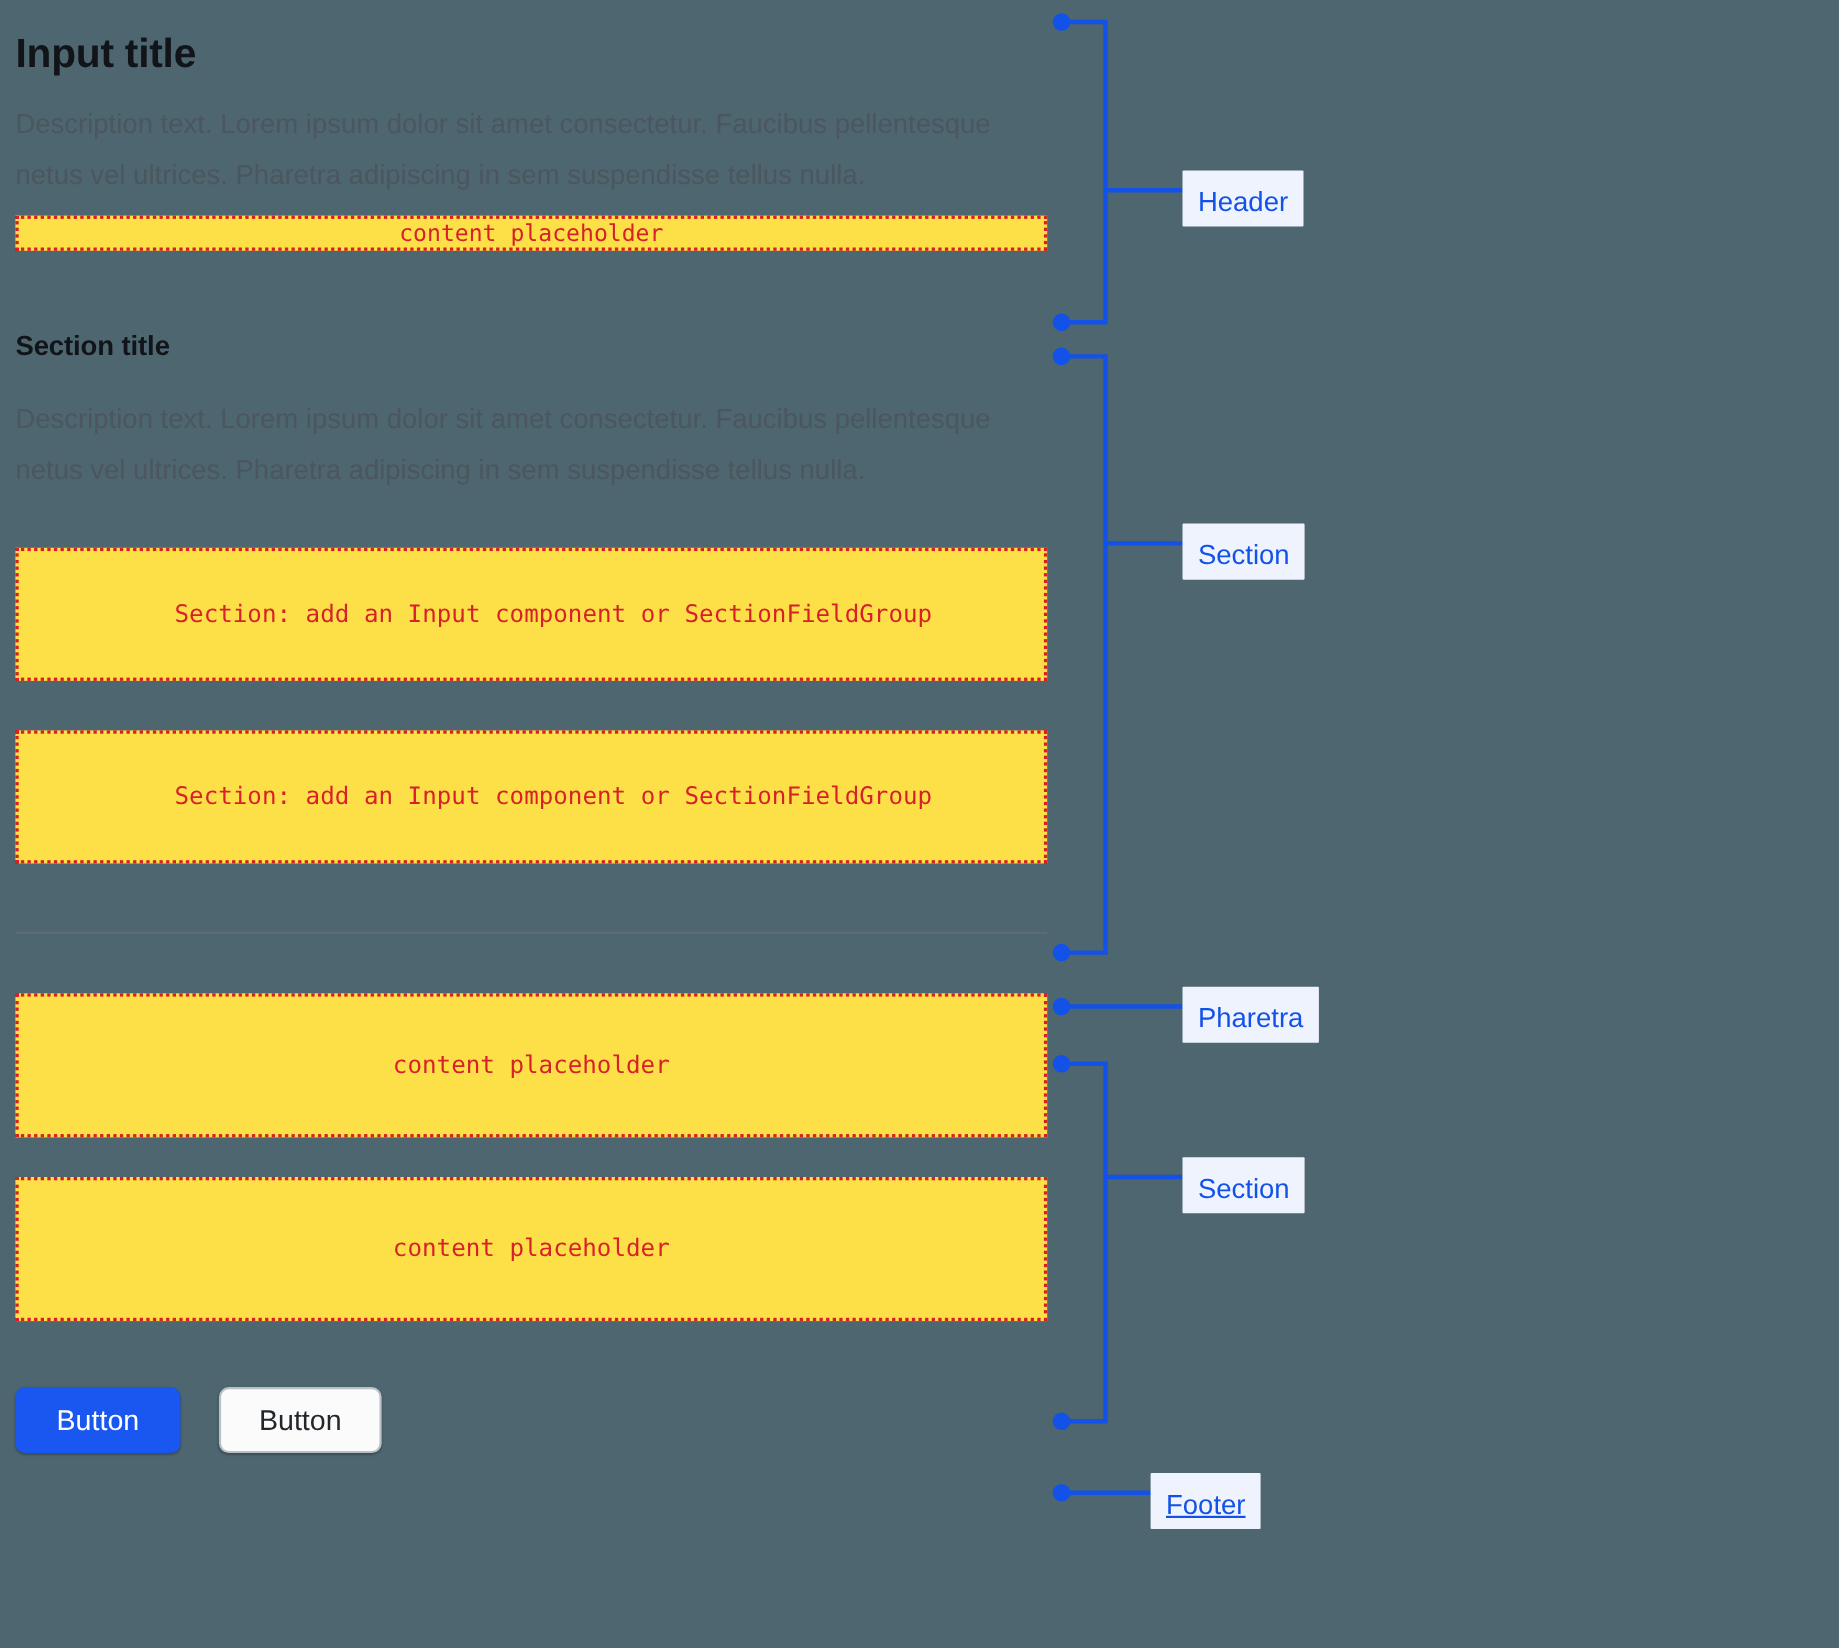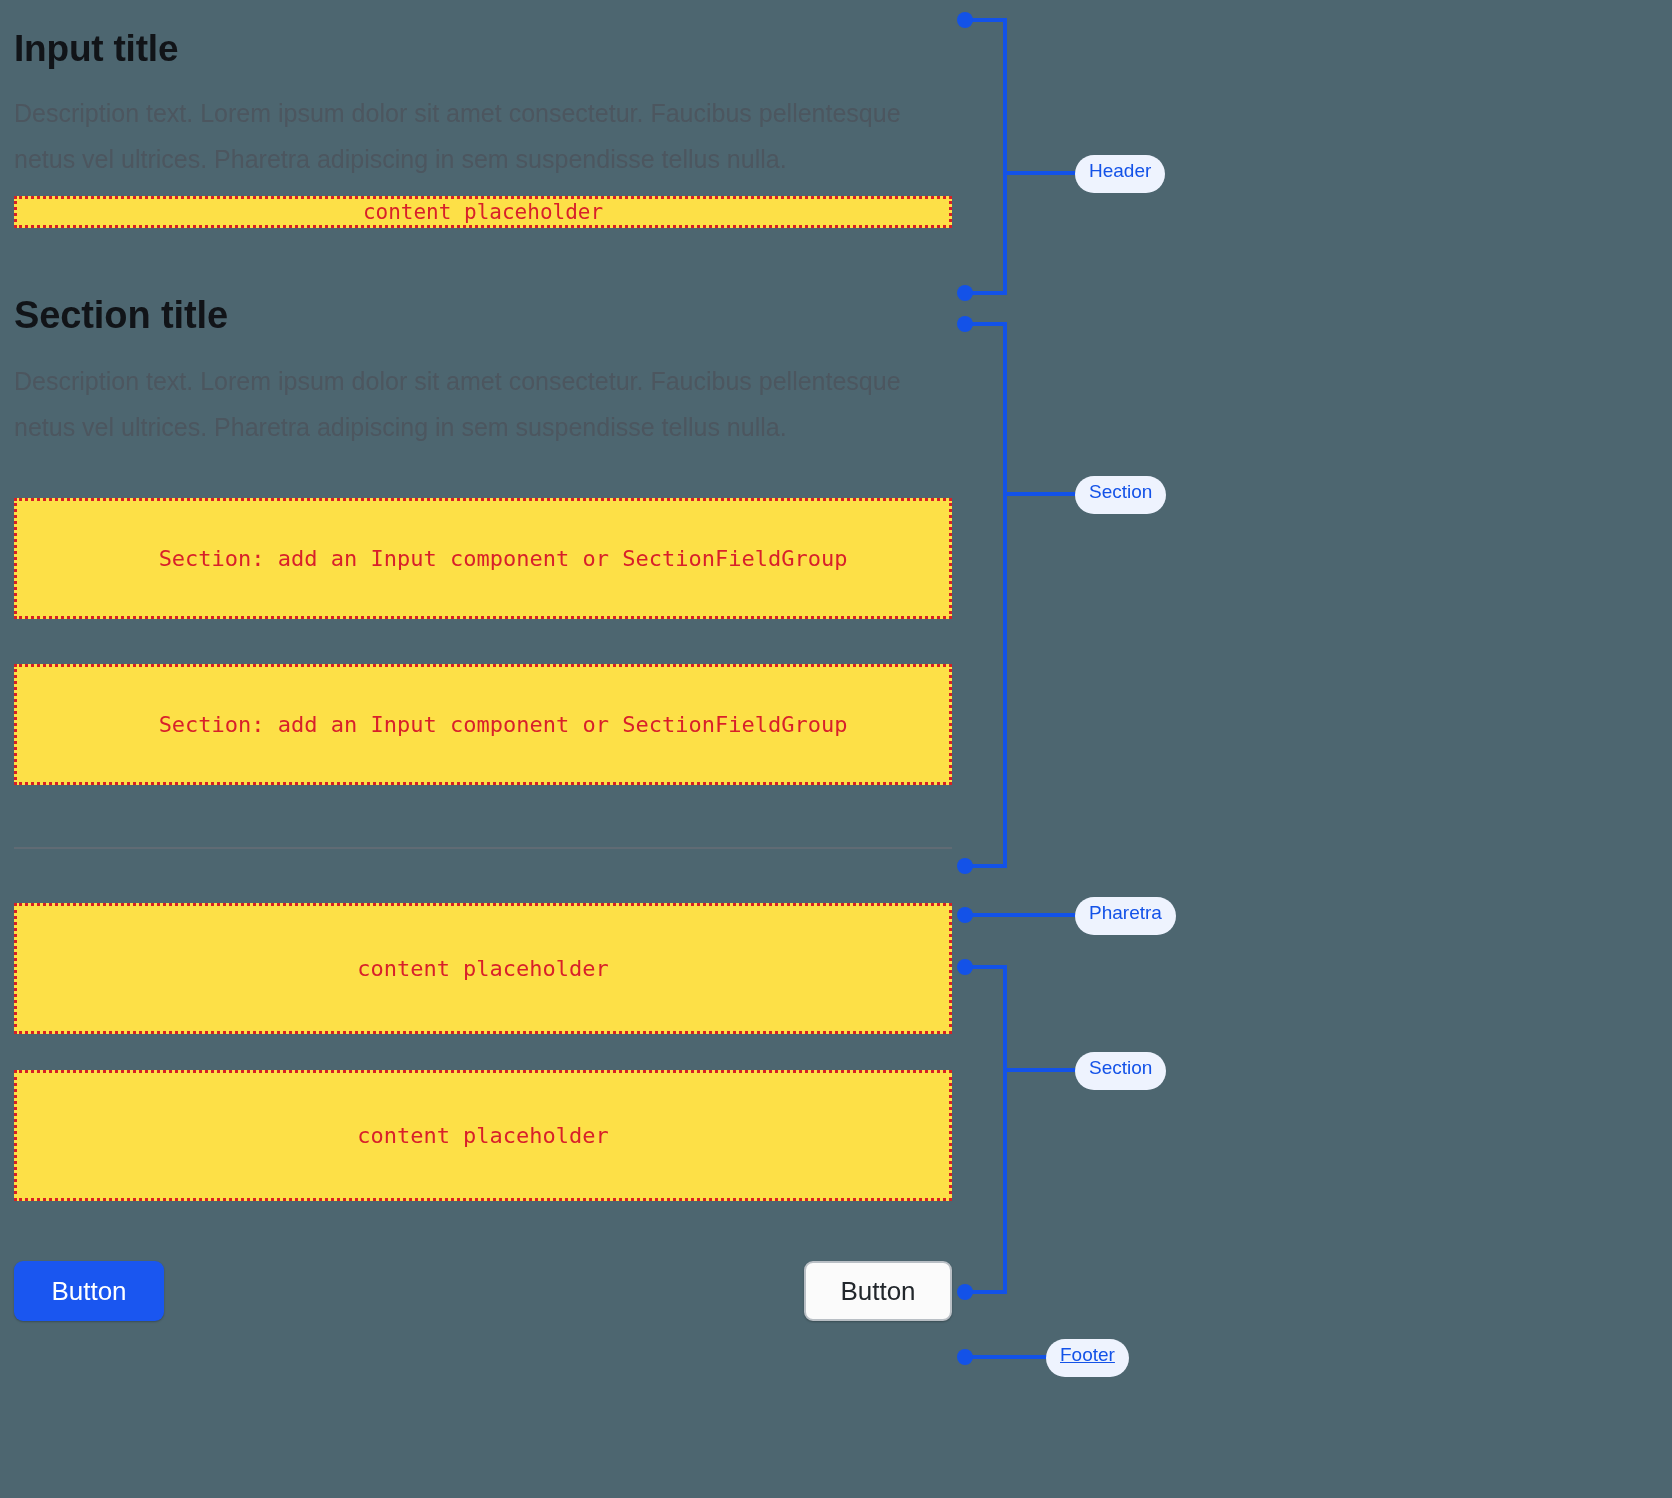--- a/index.html
+++ b/index.html
@@ -28,21 +28,21 @@
     font-size: 37px;
     font-weight: 700;
     color: #111418;
     letter-spacing: -0.2px;
     margin: 0;
     padding-top: 26px;
     line-height: 46px;
   }
 
   .section-title {
-    font-size: 38px;
+    font-size: 25px;
     font-weight: 700;
     color: #111418;
     letter-spacing: -0.1px;
     margin: 0;
     line-height: 38px;
   }
 
   .desc {
     font-size: 25px;
     line-height: 46px;
@@ -72,21 +72,21 @@
   .separator {
     height: 2px;
     background: #606b74;
     width: 100%;
   }
 
   
   .footer-row {
     display: flex;
     align-items: center;
-    justify-content: space-between;
+    gap: 35px;
   }
   .btn {
     font-family: "Liberation Sans", sans-serif;
     font-size: 26px;
     border-radius: 9px;
     padding: 0 24px;
     height: 60px;
     display: inline-flex;
     align-items: center;
     justify-content: center;
@@ -114,23 +114,23 @@
     width: 1672px; height: 1498px;
     pointer-events: none;
   }
   .annotations svg { display: block; }
 
   .badge {
     position: absolute;
     background: #eef3fe;
     color: #1352e8;
     font-family: "Liberation Sans", sans-serif;
-    font-size: 19px;
-    border-radius: 19px;
-    padding: 1px 14px 7px 14px;
+    font-size: 25px;
+    border-radius: 1px;
+    padding: 14px 14px 7px 14px;
     line-height: 30px;
     white-space: nowrap;
     pointer-events: auto;
     cursor: default;
   }
 </style>
 </head>
 <body>
 
 <div class="form-col">

